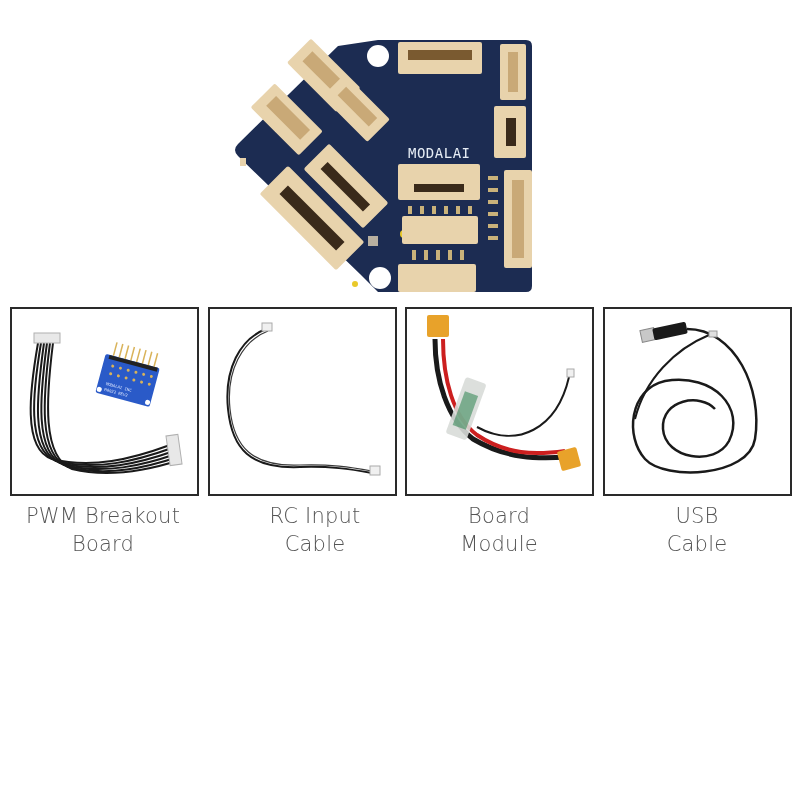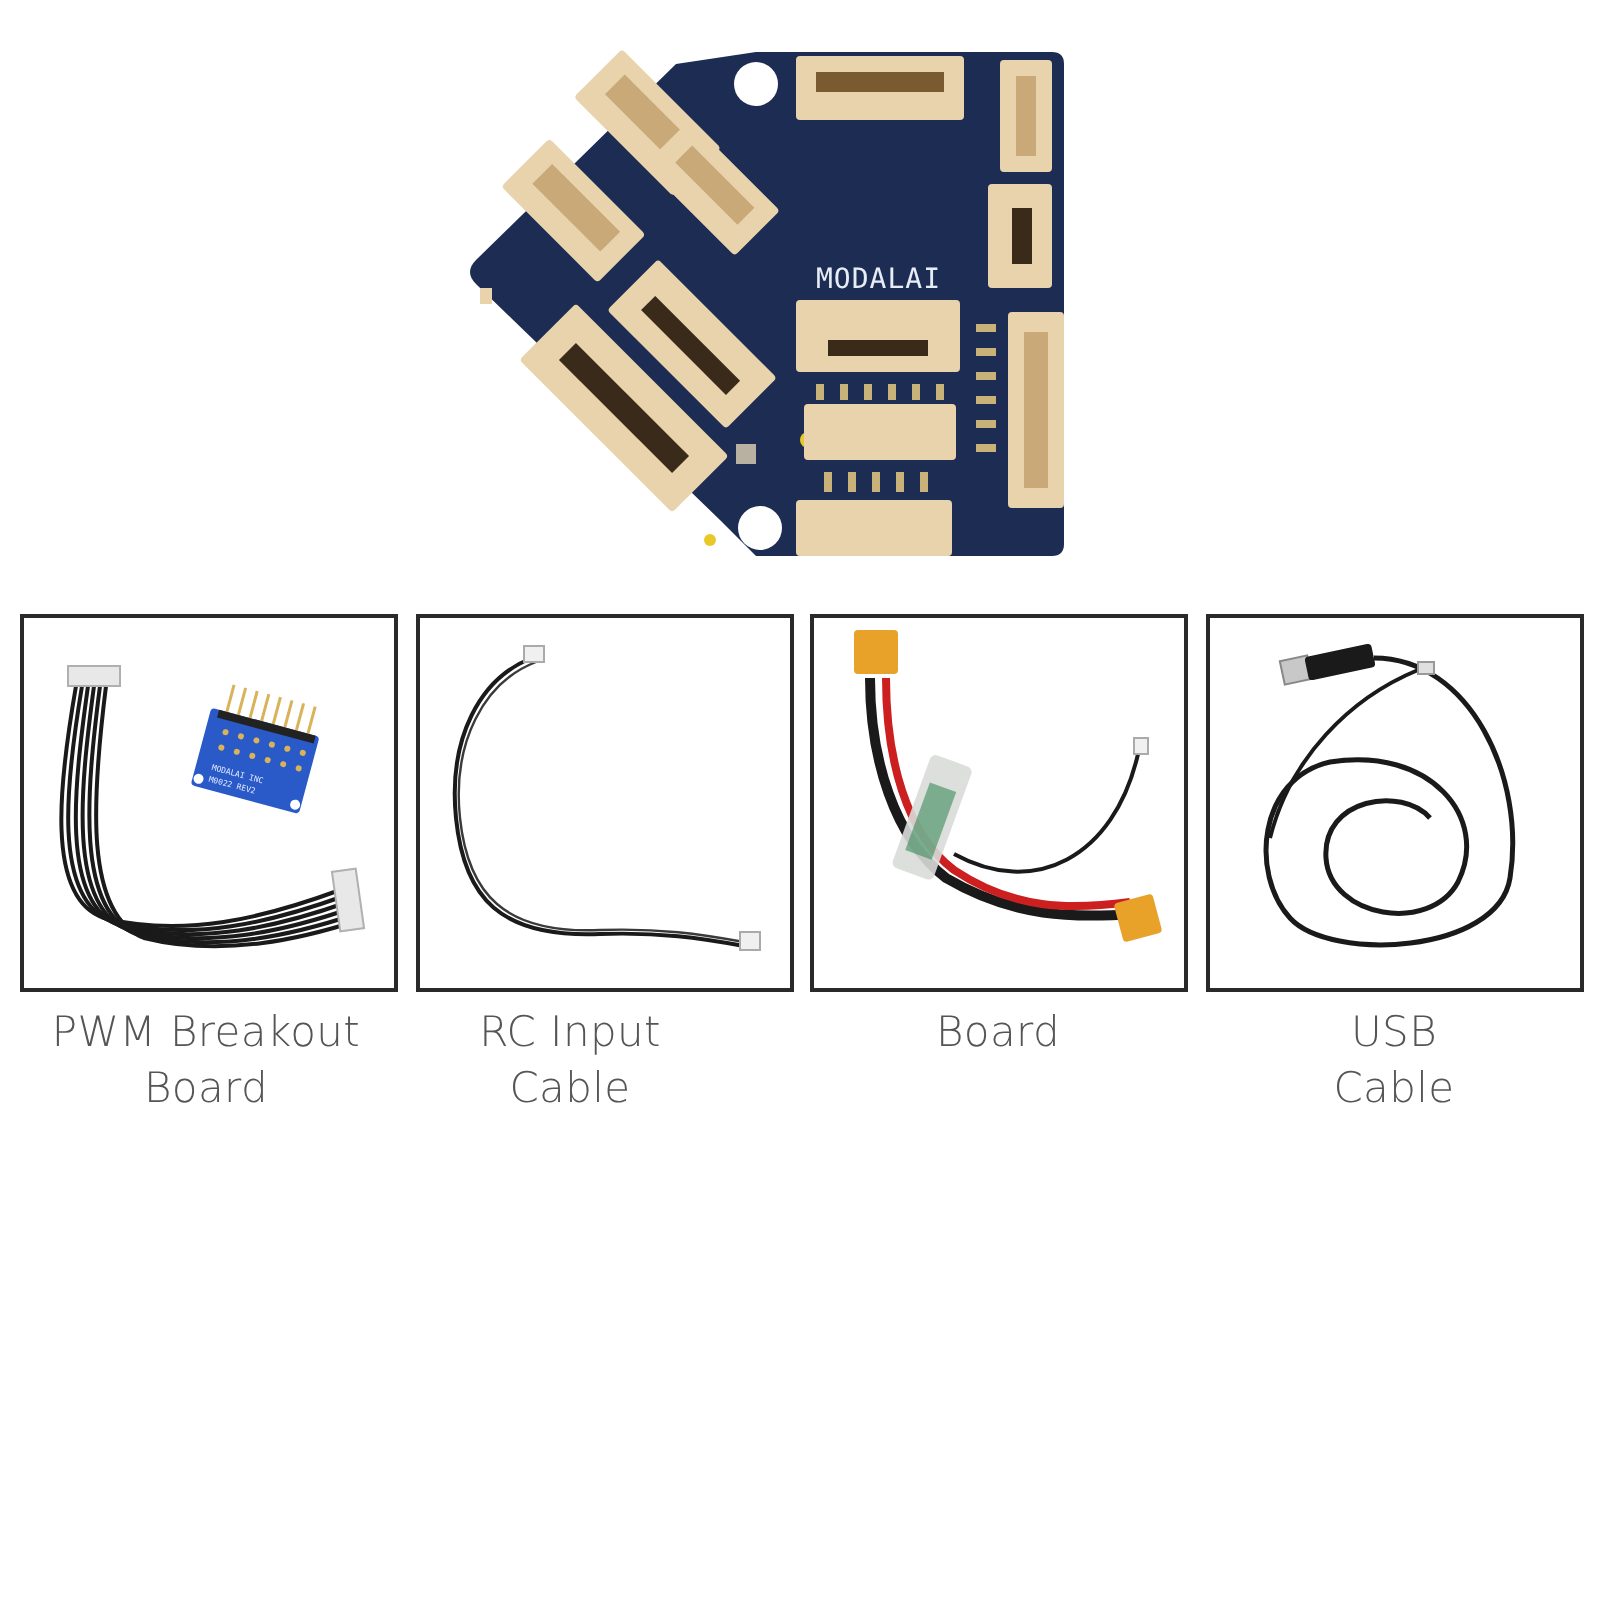--- a/index.html
+++ b/index.html
@@ -1,18 +1,18 @@
 <!DOCTYPE html>
 <html><head>
 <meta charset="utf-8">
 <style>
   html, body { margin: 0; padding: 0; background: #ffffff; }
   body { width: 800px; height: 800px; position: relative; overflow: hidden;
          font-family: "DejaVu Sans", sans-serif; }
-  .main-board { position: absolute; left: 228px; top: 22px; width: 312px; height: 262px; }
+  .main-board { position: absolute; left: 228px; top: 36px; width: 312px; height: 262px; }
   .box { position: absolute; top: 307px; width: 185px; height: 185px;
          border: 2px solid #2a2a2a; background: #fff; box-sizing: content-box; overflow: hidden; }
   .box svg { position: absolute; left: 0; top: 0; width: 185px; height: 185px; }
   .label { position: absolute; top: 502px; width: 210px; text-align: center;
            font-family: "DejaVu Sans", sans-serif; font-size: 21px; line-height: 28px;
            color: #555555; font-weight: 300; letter-spacing: 0.2px; }
   .label span { display: block; }
 </style>
 </head>
 <body>
@@ -144,41 +144,42 @@
 </div>
 
 <div class="box" style="left:208px;">
   <svg viewBox="0 0 185 185">
     <path d="M56,20 C30,30 14,60 18,100 C22,140 40,160 90,158 C120,157 140,160 162,164" fill="none" stroke="#1a1a1a" stroke-width="2"></path>
     <path d="M58,22 C32,32 16,62 20,100 C24,138 42,158 90,156 C120,155 140,158 162,162" fill="none" stroke="#3a3a3a" stroke-width="1.2"></path>
     <rect x="52" y="14" width="10" height="8" fill="#f0f0f0" stroke="#aaa"></rect>
     <rect x="160" y="157" width="10" height="9" fill="#f0f0f0" stroke="#aaa"></rect>
   </svg>
 </div>
-<div class="label" style="left:180px;">
+<div class="label" style="left:210px;">
   <span>RC Input</span>
   <span>Cable</span>
 </div>
 
 <div class="box" style="left:405px;">
   <svg viewBox="0 0 185 185">
     <path d="M28,30 C28,70 40,110 66,130 C100,150 130,150 160,148" fill="none" stroke="#1a1a1a" stroke-width="5"></path>
     <path d="M36,30 C36,70 46,108 70,126 C100,146 128,146 158,142" fill="none" stroke="#cc1f1f" stroke-width="4"></path>
     <path d="M70,118 C110,140 150,120 162,68" fill="none" stroke="#1a1a1a" stroke-width="2"></path>
     <rect x="160" y="60" width="7" height="8" fill="#f0f0f0" stroke="#aaa"></rect>
     <rect x="20" y="6" width="22" height="22" rx="2" fill="#e8a22a"></rect>
     <rect x="152" y="140" width="20" height="20" rx="2" fill="#e8a22a" transform="rotate(-15 162 150)"></rect>
     <g transform="rotate(-70 60 100)">
       <rect x="30" y="88" width="60" height="22" rx="3" fill="#d8dcd8" opacity="0.9"></rect>
       <rect x="40" y="92" width="36" height="14" fill="#3a8a5a" opacity="0.6"></rect>
     </g>
   </svg>
 </div>
 <div class="label" style="left:394px;">
   <span>Board</span>
+  <span>Module</span>
 </div>
 
 <div class="box" style="left:603px;">
   <svg viewBox="0 0 185 185">
     <rect x="36" y="20" width="14" height="12" fill="#c8c8c8" stroke="#888" transform="rotate(-12 43 26)"></rect>
     <rect x="48" y="16" width="34" height="12" rx="2" fill="#1a1a1a" transform="rotate(-12 65 22)"></rect>
     <path d="M82,20 C130,20 158,80 150,130 C144,168 60,172 40,150 C20,128 24,80 60,72 C110,64 140,100 124,132 C110,158 60,150 58,120 C56,90 96,84 110,100" fill="none" stroke="#1a1a1a" stroke-width="2.5"></path>
     <path d="M104,26 C70,40 40,70 30,110" fill="none" stroke="#1a1a1a" stroke-width="2"></path>
     <rect x="104" y="22" width="8" height="6" fill="#e0e0e0" stroke="#999"></rect>
   </svg>

